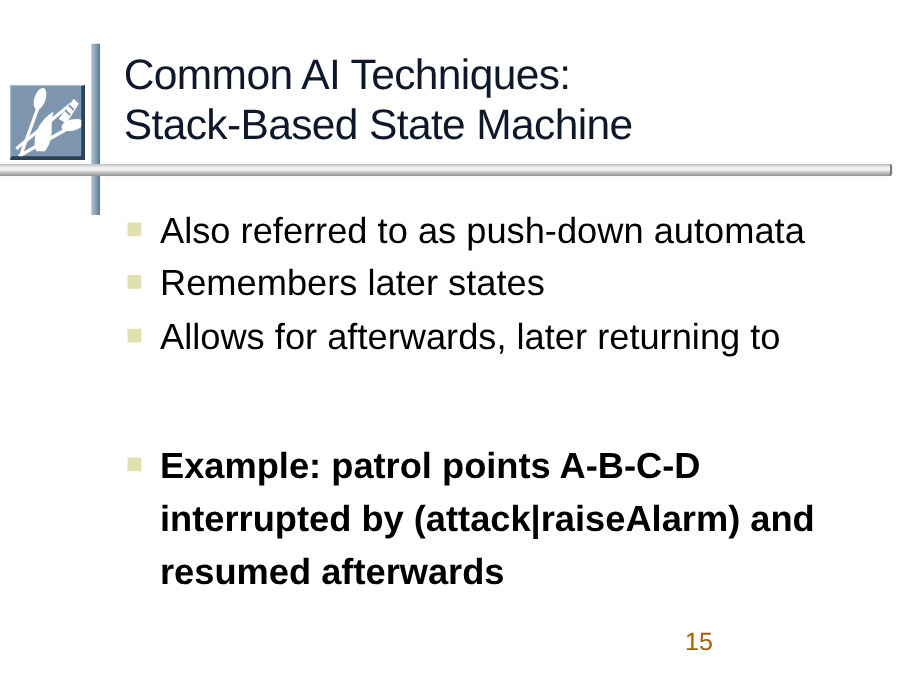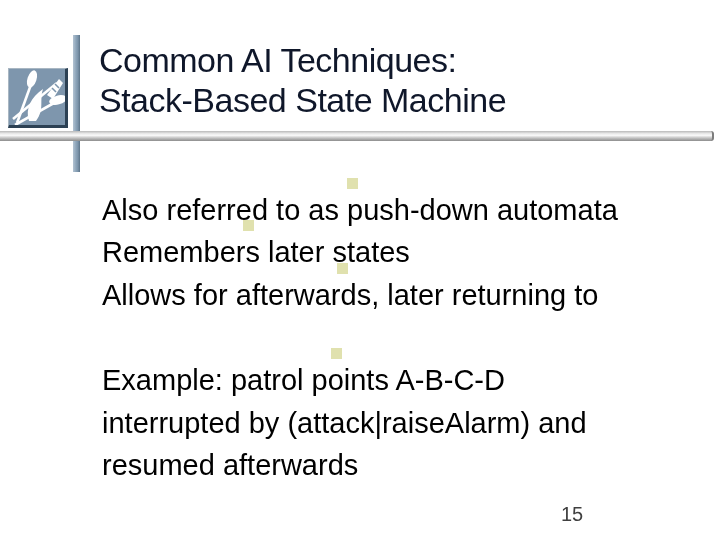--- a/index.html
+++ b/index.html
@@ -64,50 +64,48 @@
     line-height: 40px;
     letter-spacing: -0.5px;
     white-space: nowrap;
   }
 
   
   .bullet-item {
     position: absolute;
     left: 102px;
     display: flex;
-    align-items: center;
-    flex-direction: column;
+    align-items: flex-start;
   }
   .bullet-square {
     flex: 0 0 auto;
     width: 11px;
     height: 11px;
     margin-top: 14px;
     margin-right: 15px;
     background: #e0e1ae;
   }
   .bullet-text {
     color: #000000;
     font-size: 29px;
     line-height: 42.5px;
     white-space: nowrap;
   }
   .pos-1 { top: 164px; }
   .pos-2 { top: 206px; }
   .pos-3 { top: 249px; }
-  .pos-4 { top: 334px; }
+  .pos-4 { top: 352px; font-weight: bold; }
 
   
   .page-number {
     position: absolute;
     left: 548px;
     top: 502px;
     width: 48px;
-    text-align: center;
-    color: #404040;
+    color: #a16207;
     font-size: 20px;
     line-height: 24px;
   }
 </style>
 </head>
 <body>
 
 <div class="logo-box">
   <span>
     <svg viewBox="0 0 56 56" xmlns="http://www.w3.org/2000/svg">

